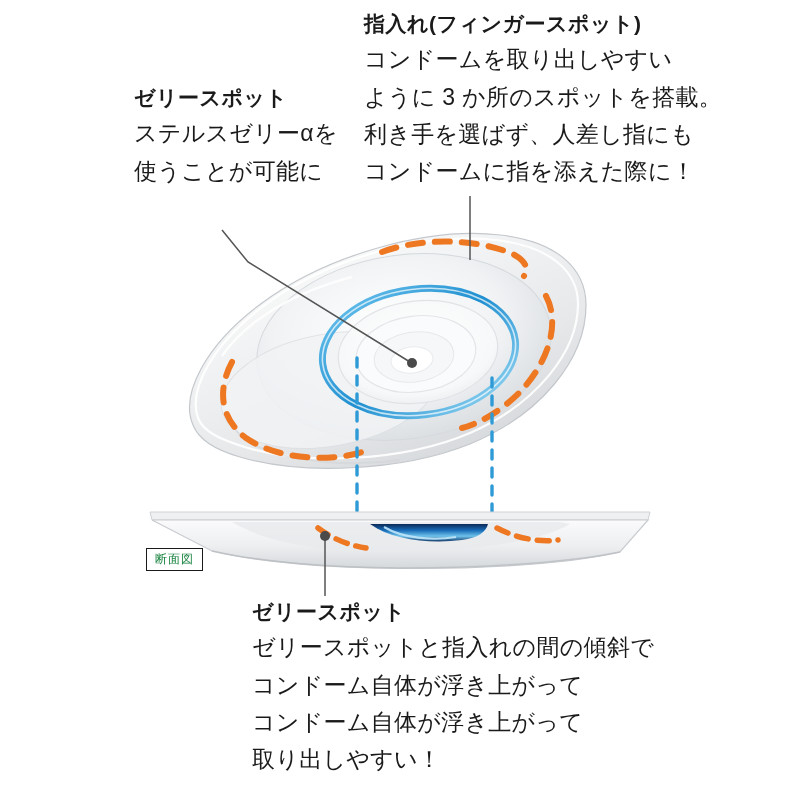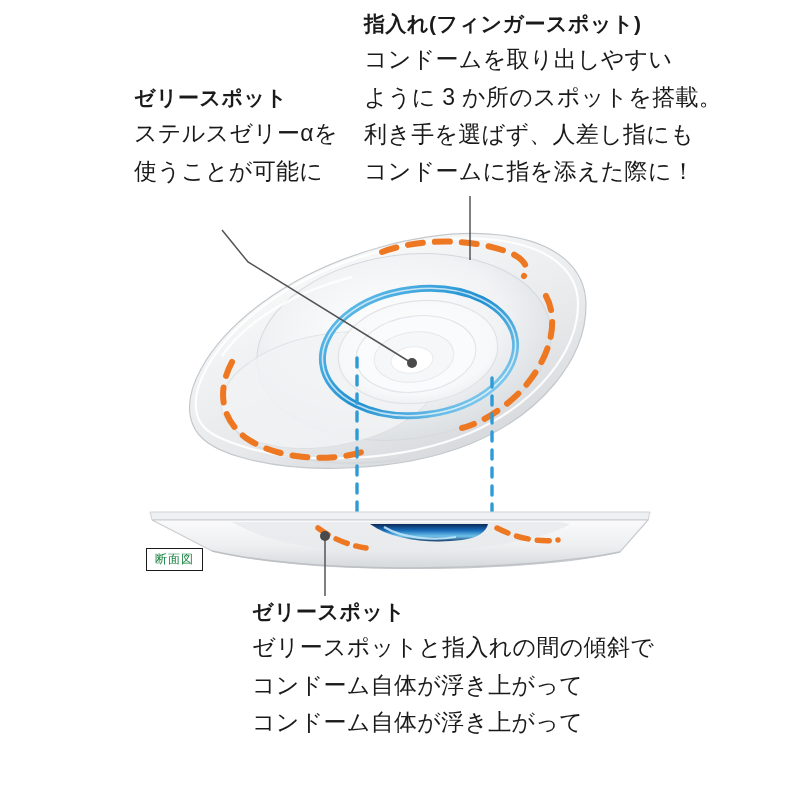--- a/index.html
+++ b/index.html
@@ -218,18 +218,19 @@
       <div>コンドームに指を添えた際に！</div>
     </div>
   </div>
 
   <div class="callout" id="callout-slope">
     <div class="title">ゼリースポット</div>
     <div class="body">
       <div>ゼリースポットと指入れの間の傾斜で</div>
       <div>コンドーム自体が浮き上がって</div>
       <div>コンドーム自体が浮き上がって</div>
+      <div>取り出しやすい！</div>
     </div>
   </div>
 
   <div id="cross-label">断面図</div>
 
 </div>
 
 </body></html>

